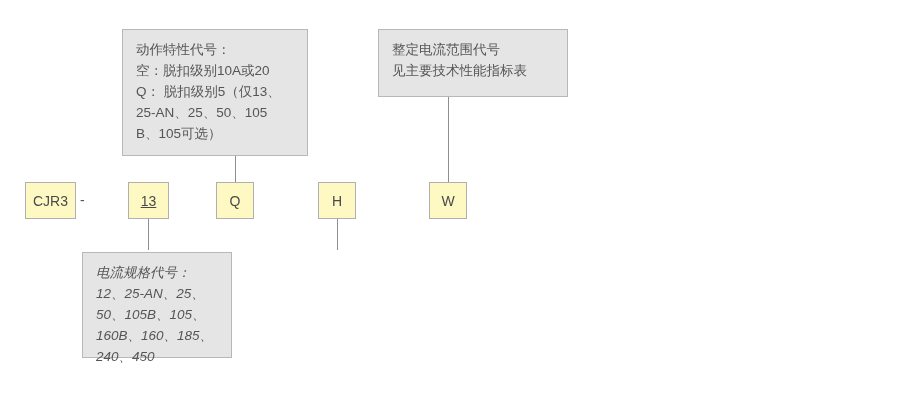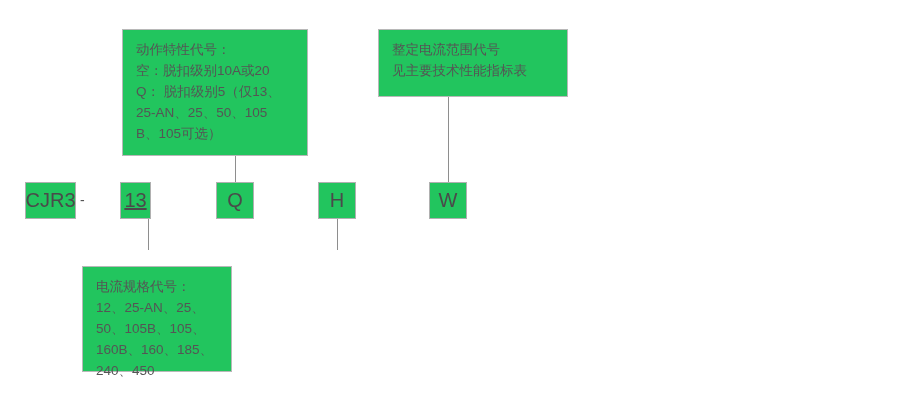--- a/index.html
+++ b/index.html
@@ -17,37 +17,37 @@
     position: relative;
     width: 900px;
     height: 400px;
   }
 
   
   .note-box {
     position: absolute;
     box-sizing: border-box;
     border: 1px solid #b8b8b8;
-    background: #22c55e;
+    background: #e5e5e5;
     color: #555555;
     font-size: 13.5px;
     line-height: 21px;
     padding: 9px 12px 9px 13px;
     white-space: pre-wrap;
     z-index: 3;
   }
 
   
   .code-box {
     position: absolute;
     box-sizing: border-box;
     border: 1px solid #b0b0b0;
-    background: #22c55e;
+    background: #fef9c3;
     color: #4a4a4a;
-    font-size: 20px;
+    font-size: 14px;
     display: flex;
     align-items: center;
     justify-content: center;
     z-index: 3;
   }
 
   .separator {
     position: absolute;
     color: #555555;
     font-size: 14px;
@@ -77,32 +77,32 @@
 见主要技术性能指标表</div>
 
   <div class="connector" style="left:235px; top:156px; height:27px;"></div>
 
   <div class="connector" style="left:448px; top:97px; height:86px;"></div>
 
   <div class="code-box" style="left:25px; top:182px; width:51px; height:37px;">CJR3</div>
 
   <div class="separator" style="left:80px; top:192px;">-</div>
 
-  <div class="code-box" style="left:120px; top:182px; width:31px; height:37px;text-decoration:underline;">13</div>
+  <div class="code-box" style="left:128px; top:182px; width:41px; height:37px;text-decoration:underline;">13</div>
 
   <div class="code-box" style="left:216px; top:182px; width:38px; height:37px;">Q</div>
 
   <div class="code-box" style="left:318px; top:182px; width:38px; height:37px;">H</div>
 
   <div class="code-box" style="left:429px; top:182px; width:38px; height:37px;">W</div>
 
   <div class="connector" style="left:148px; top:219px; height:31px;"></div>
 
   <div class="connector" style="left:337px; top:219px; height:31px;"></div>
 
-  <div class="note-box" style="left:82px; top:266px; width:150px; height:106px;">电流规格代号：
+  <div class="note-box" style="left:82px; top:252px; width:150px; height:106px;font-style:italic;">电流规格代号：
 12、25-AN、25、
 50、105B、105、
 160B、160、185、
 240、450</div>
 
 
 </div>
 
 </body></html>

